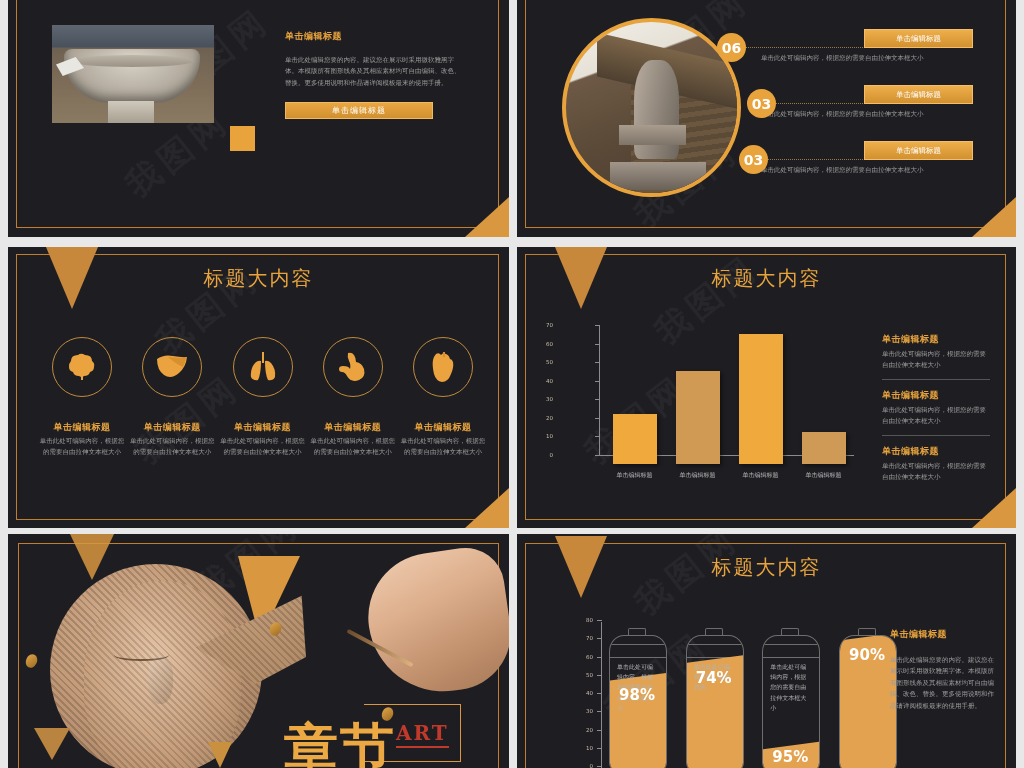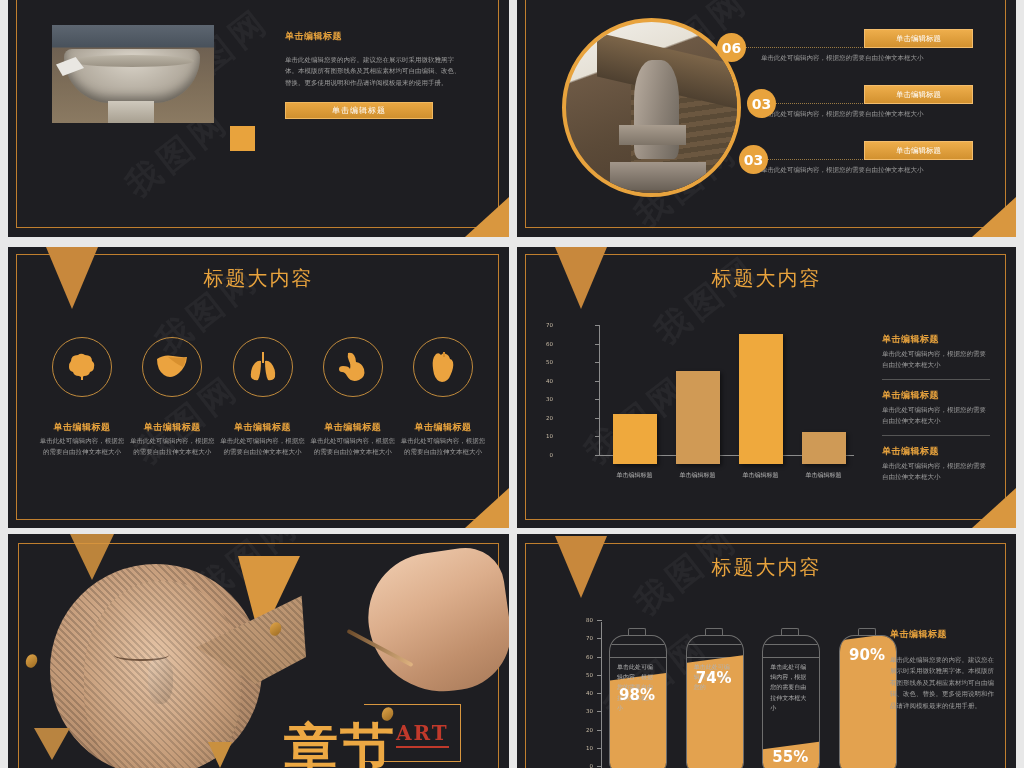--- a/index.html
+++ b/index.html
@@ -615,21 +615,21 @@
             </div>
             <div class="bcap">单击此处可编辑内容，根据您的</div>
             <div class="pct" style="bottom: 83.2px;">74%</div>
           </div>
           <div class="bottle">
             <div class="neck"></div>
             <div class="body">
               <div class="fill" style="height: 20.8px; background: rgb(227, 162, 79);"></div>
             </div>
             <div class="bcap">单击此处可编辑内容，根据您的需要自由拉伸文本框大小</div>
-            <div class="pct" style="bottom: 4px;">55%</div>
+            <div class="pct" style="bottom: 4px;">95%</div>
           </div>
           <div class="bottle">
             <div class="neck"></div>
             <div class="body">
               <div class="fill" style="height: 129.6px; background: rgb(227, 162, 79);"></div>
             </div>
             <div class="bcap"></div>
             <div class="pct" style="bottom: 105.6px;">90%</div>
           </div>
         </div>

